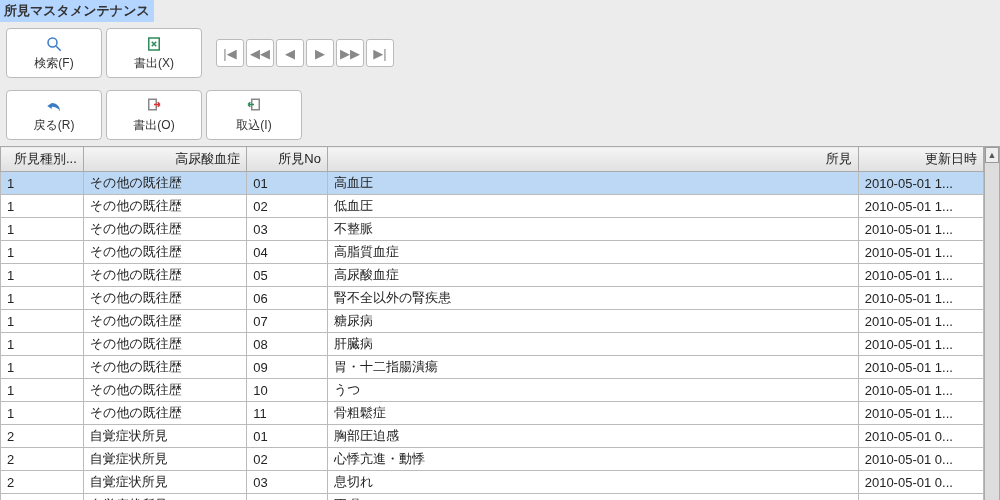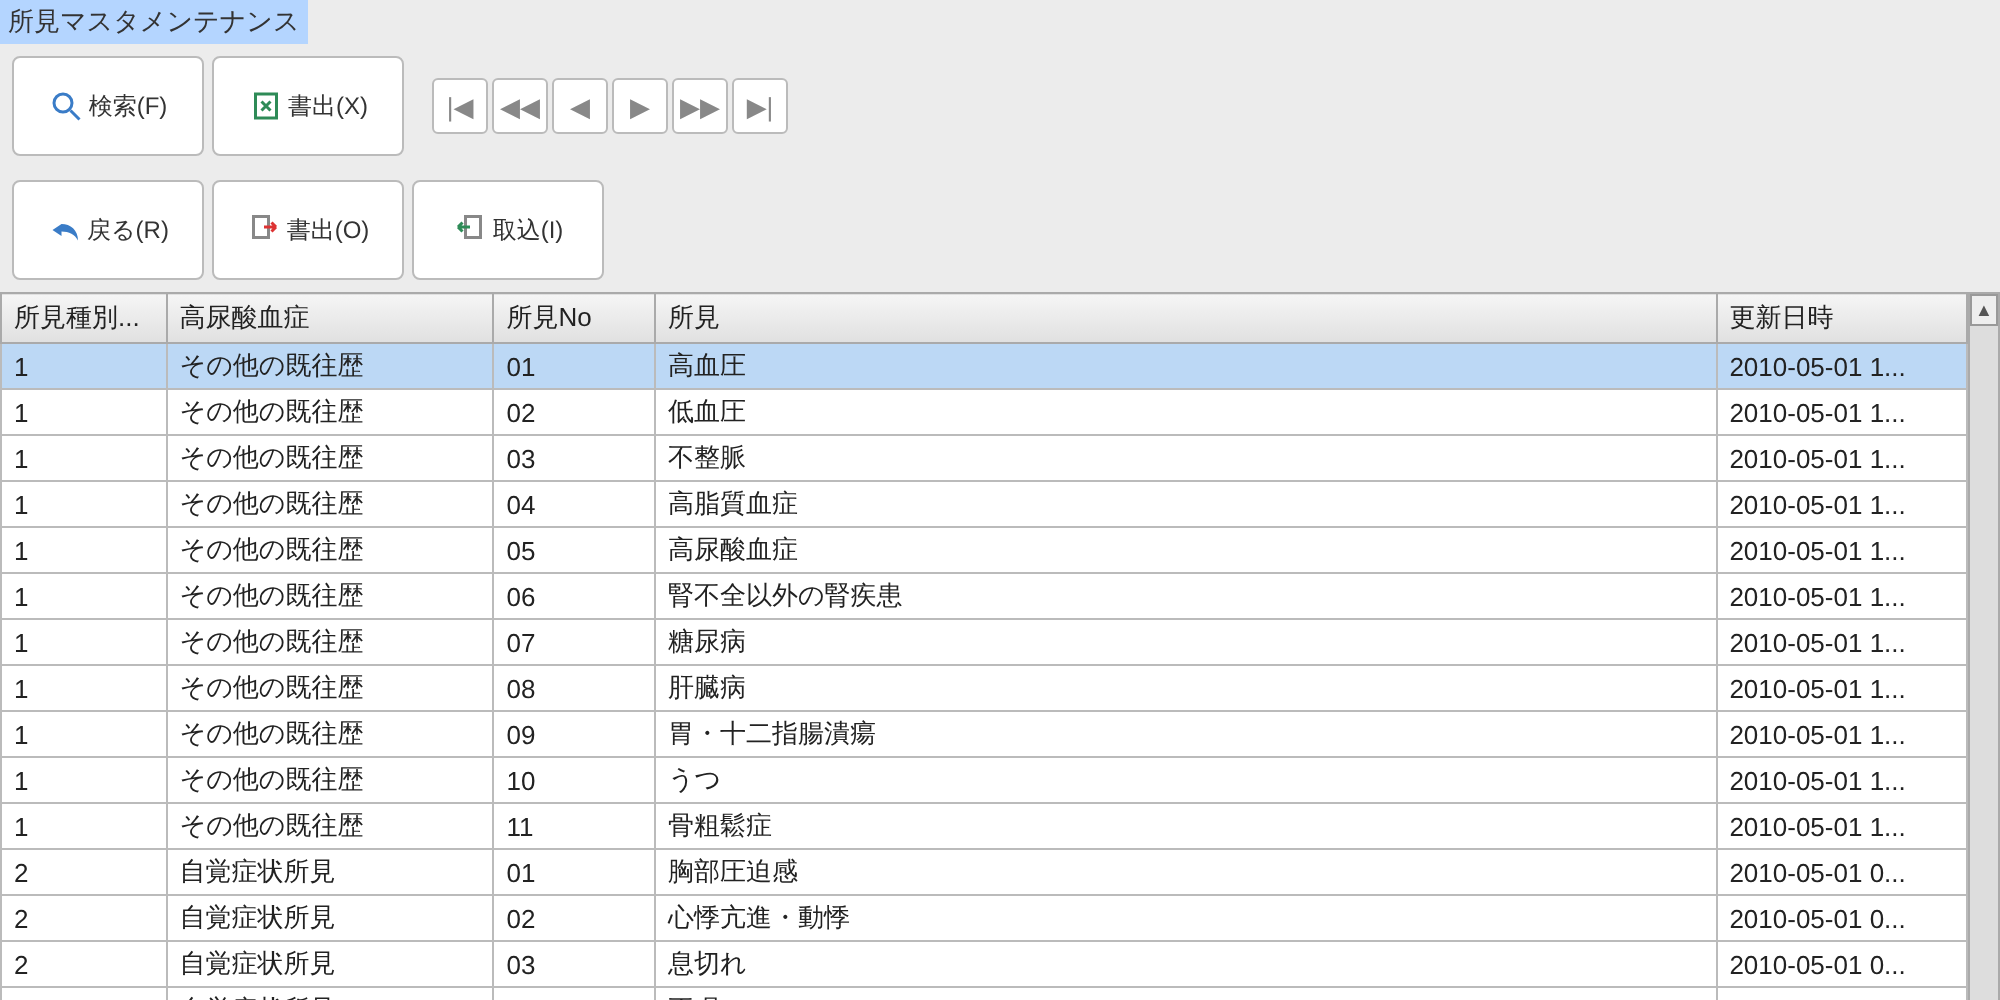--- a/index.html
+++ b/index.html
@@ -1,37 +1,37 @@
 <!DOCTYPE html>
 <html><head>
 <meta charset="utf-8">
 <style>
 * { box-sizing: border-box; margin: 0; padding: 0; font-family: "MS Gothic", "Hiragino Sans", sans-serif; font-size: 13px; }
 body { background: #ececec; width: 1000px; height: 500px; overflow: hidden; }
-.title { background: #b4d5ff; padding: 2px 4px; color: #333; width: fit-content; }
+.title { background: #b4d5ff; padding: 2px 4px; color: #333; width: fit-content; font-weight: bold; }
 .toolbar { display: flex; gap: 4px; padding: 6px; align-items: flex-start; }
 .btn {
-  display: flex; flex-direction: row; align-items: center; justify-content: center;
+  display: flex; flex-direction: column; align-items: center; justify-content: center;
   background: #fff; border: 1px solid #bbb; border-radius: 4px;
   width: 96px; height: 50px; cursor: pointer; gap: 2px;
 }
 .btn-label { font-size: 12px; color: #333; }
 .nav-group { display: flex; gap: 2px; margin-left: 10px; align-items: center; height: 50px; }
 .nav-btn {
   background: #fff; border: 1px solid #bbb; border-radius: 3px;
   width: 28px; height: 28px; display: flex; align-items: center; justify-content: center;
   cursor: pointer; color: #888;
 }
 .icon { width: 18px; height: 18px; display: flex; align-items: center; justify-content: center; }
 .icon svg { width: 100%; height: 100%; }
 .grid-wrap { display: flex; }
 .grid { border-collapse: collapse; width: 984px; table-layout: fixed; }
 .grid th {
   background: linear-gradient(#f5f5f5,#e0e0e0); border: 1px solid #aaa;
-  padding: 3px 6px; font-weight: normal; color: #222; text-align: left;
+  padding: 3px 6px; font-weight: normal; color: #222; text-align: right;
   white-space: nowrap; overflow: hidden;
 }
 .grid td {
   border: 1px solid #bbb; padding: 2px 6px; background: #fff;
   white-space: nowrap; overflow: hidden; color: #222;
 }
 .grid tr.selected td { background: #bcd8f5; }
 .col-typeno { width: 78px; }
 .col-type { width: 154px; }
 .col-no { width: 76px; }

